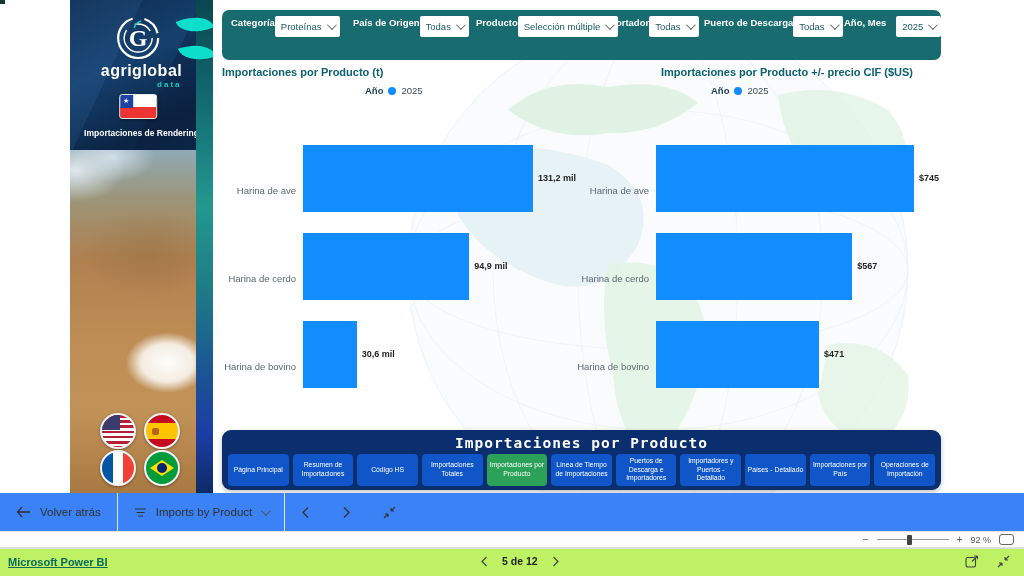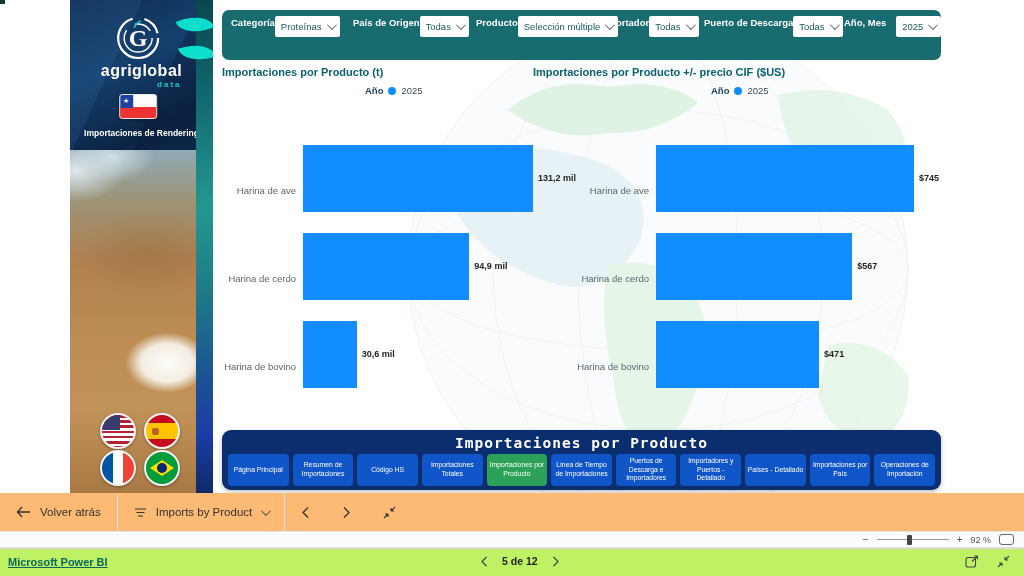--- a/index.html
+++ b/index.html
@@ -71,21 +71,21 @@
   .flabel { color:#fff; font-size:9.5px; font-weight:bold; margin:1px 0 4px 1px; white-space:nowrap; }
   .fselect { background:#fff; border-radius:2px; height:21px; display:flex; align-items:center;
     justify-content:space-between; padding:0 6px; cursor:pointer; }
   .fvalue { color:#1a5a5e; font-size:9.5px; white-space:nowrap; overflow:hidden; }
   .fchev { width:7px; height:7px; border-right:1.3px solid #6a6a6a; border-bottom:1.3px solid #6a6a6a;
     transform:rotate(45deg) translateY(-2px); flex:none; margin-left:5px; }
 
   
   .chart-title { position:absolute; top:66px; font-size:11px; font-weight:bold; color:#0d6270; z-index:4; }
   .ct-left { left:9px; }
-  .ct-right { left:320px; width:380px; text-align:left; }
+  .ct-right { left:320px; width:380px; text-align:right; }
   .legend { position:absolute; top:85px; display:flex; align-items:center; gap:5px; z-index:4; }
   .lg-left { left:152px; }
   .lg-right { left:498px; }
   .lg-title { font-size:9.5px; font-weight:bold; color:#1a3d5c; }
   .lg-dot { width:8px; height:8px; border-radius:50%; }
   .lg-entry { font-size:9.5px; color:#3c4a5a; }
 
   
   .chart { position:absolute; top:134px; z-index:4; }
   .chart-0 { left:5px; width:372px; }
@@ -105,21 +105,21 @@
   .nav-title { text-align:center; color:#fff; font-family:"DejaVu Sans Mono", monospace;
     font-size:14.5px; font-weight:bold; letter-spacing:1px; height:22px; line-height:22px; }
   .nav-tabs { display:flex; gap:4px; }
   .ntab { flex:1; height:32px; background:#1156c8; border-radius:4px; color:#fff;
     font-size:6.8px; line-height:1.3; display:flex; align-items:center; justify-content:center;
     text-align:center; cursor:pointer; padding:1px 2px; border:none;
     font-family:"Liberation Sans", sans-serif; }
   .ntab.active { background:#2ca15a; }
 
   
-  .toolbar { position:absolute; left:0; top:493px; width:1024px; height:39px; background:#fdba74;
+  .toolbar { position:absolute; left:0; top:493px; width:1024px; height:39px; background:#3b82f6;
     border-bottom:1px solid #e3e3e3; display:flex; align-items:center; color:#323130; z-index:8; }
   .tb-sec { display:flex; align-items:center; height:100%; padding:0 16px; gap:9px; cursor:pointer; }
   .tb-div { width:1px; height:100%; background:#e3e3e3; }
   .tb-text { font-size:11.5px; color:#323130; white-space:nowrap; }
   .tb-icon { display:flex; align-items:center; }
   .chev-down { width:7px; height:7px; border-right:1.2px solid #555; border-bottom:1.2px solid #555;
     transform:rotate(45deg) translateY(-2px); }
 
   .zoomrow { position:absolute; left:0; top:532px; width:1024px; height:16px; background:#fcfcfc;
     border-bottom:1px solid #e0e0e0; display:flex; align-items:center; justify-content:flex-end;

